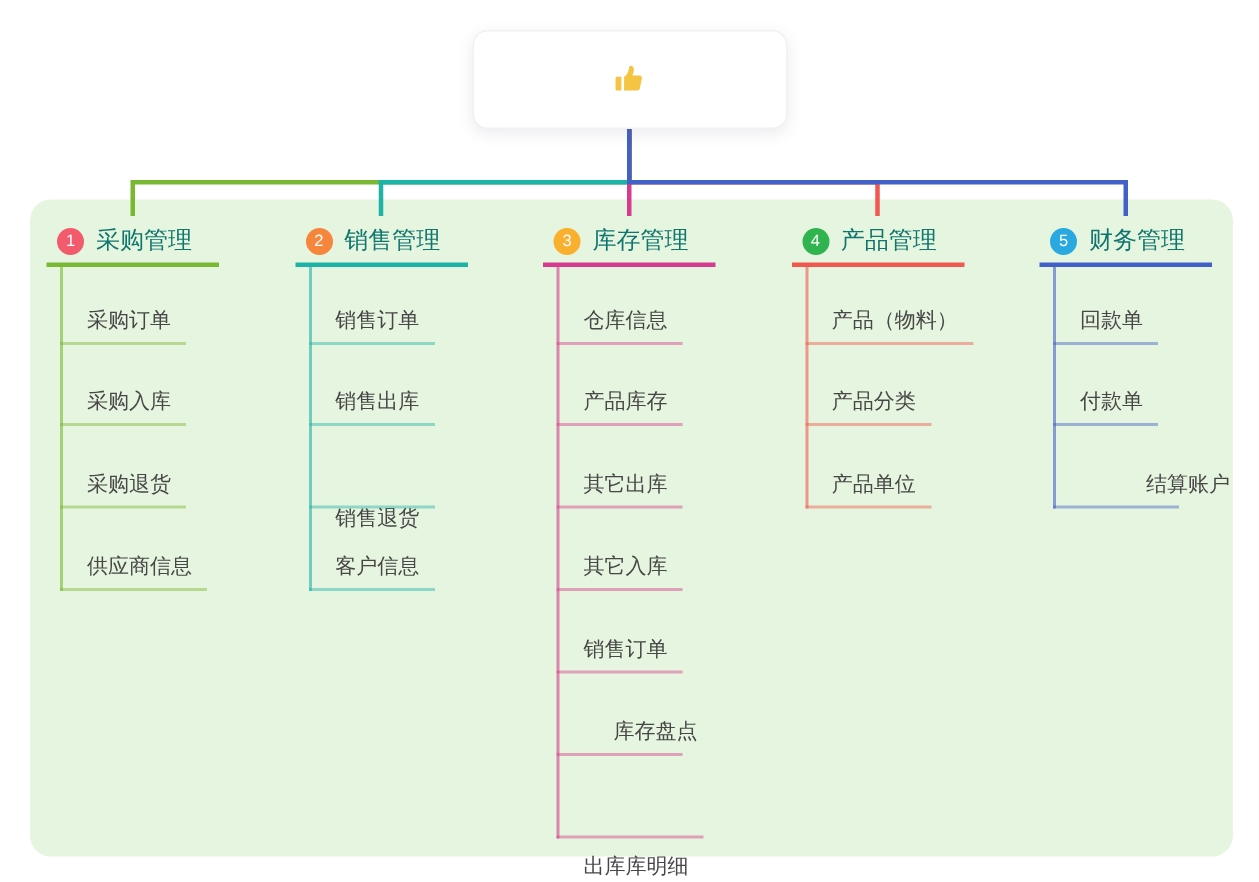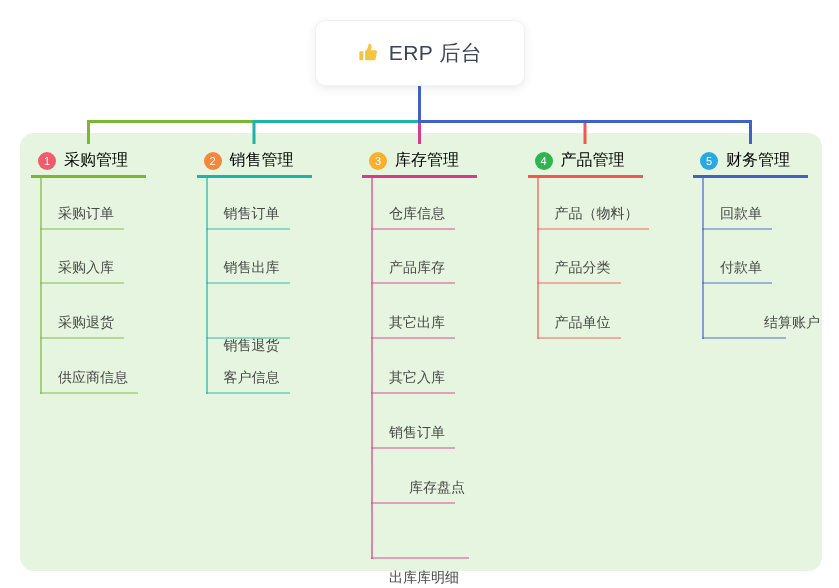--- a/index.html
+++ b/index.html
@@ -21,21 +21,21 @@
   #connectors{position:absolute;left:0;top:0;z-index:1;}
   #tree-bg{
     position:absolute;left:20px;top:133px;width:802px;height:438px;
     border-radius:14px;z-index:0;
   }
   .branch-header{position:absolute;display:flex;align-items:center;gap:8px;z-index:2;cursor:pointer;}
   .badge{
     display:inline-block;width:18px;height:18px;border-radius:50%;
     color:#fff;font-size:11px;line-height:18px;text-align:center;flex:0 0 auto;
   }
-  .branch-title{font-size:16px;color:#000000;white-space:nowrap;}
+  .branch-title{font-size:16px;color:#0f766e;white-space:nowrap;}
   .hline,.vline,.child-ul{position:absolute;z-index:2;}
   .child-label{
     position:absolute;font-size:14px;line-height:18px;color:#474747;
     white-space:nowrap;z-index:2;cursor:pointer;
   }
 </style>
 </head>
 <body>
 
 <div id="stage" style="background: rgb(255, 255, 255);">
@@ -46,21 +46,20 @@
       <path d="M419.5 84 L419.5 121.5 L419.5 121.5 L419.5 144" fill="none" stroke="#d63b8f" stroke-width="3"></path>
       <path d="M419.5 84 L419.5 121.5 L585 121.5 L585 144" fill="none" stroke="#f2594e" stroke-width="3"></path>
       <path d="M419.5 84 L419.5 121.5 L750.5 121.5 L750.5 144" fill="none" stroke="#4161c9" stroke-width="3"></path>
     </svg>
   <div id="root-card">
     <span style="display:inline-flex;">
       <svg width="22" height="22" viewBox="0 0 24 24">
         <path d="M2.5 10h3.2v10H2.5a1 1 0 0 1-1-1v-8a1 1 0 0 1 1-1zm5.2 10V10c1.9-1.2 3.1-3.4 3.5-5.9.14-.95.25-2.1 1.35-2.1 1.2 0 2.3 1.05 2.3 2.6 0 1.6-.6 3.4-1.05 4.4h5.2c1.05 0 1.9.95 1.7 1.95l-1.5 7.5c-.2.95-.9 1.55-1.85 1.55H7.7z" fill="#f6c443"></path>
       </svg>
     </span>
-    <span class="root-title">ERP 后台</span>
   </div>
 <div class="branch-header" style="left: 38px; top: 150px;">
       <span class="badge" style="background: rgb(241, 91, 108);">1</span>
       <span class="branch-title">采购管理</span>
     </div>
     <div class="hline" style="left: 31px; top: 175px; width: 115px; height: 3px; background: rgb(121, 184, 50);"></div>
     <div class="vline" style="left: 40px; top: 178px; width: 2px; height: 216.2px; background: rgba(121, 184, 50, 0.6);"></div>
     <div class="child-label" style="left: 58px; top: 203.5px;">采购订单</div>
     <div class="child-ul" style="left: 40px; top: 227.5px; height: 2px; width: 84px; background: rgba(121, 184, 50, 0.45);"></div>
     <div class="child-label" style="left: 58px; top: 258.4px;">采购入库</div>

